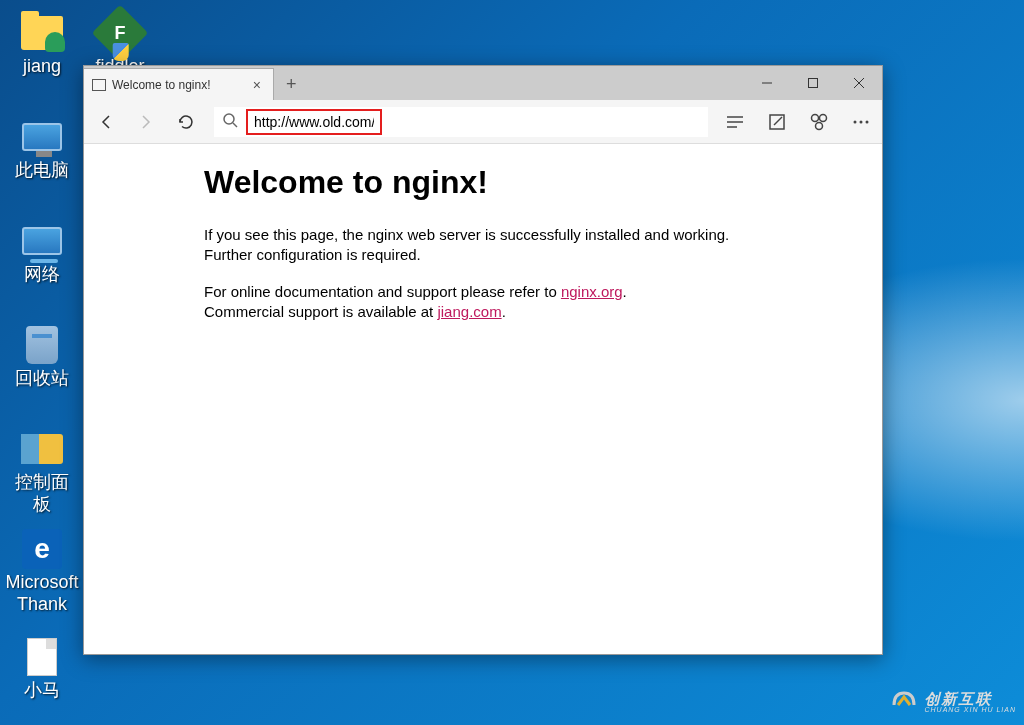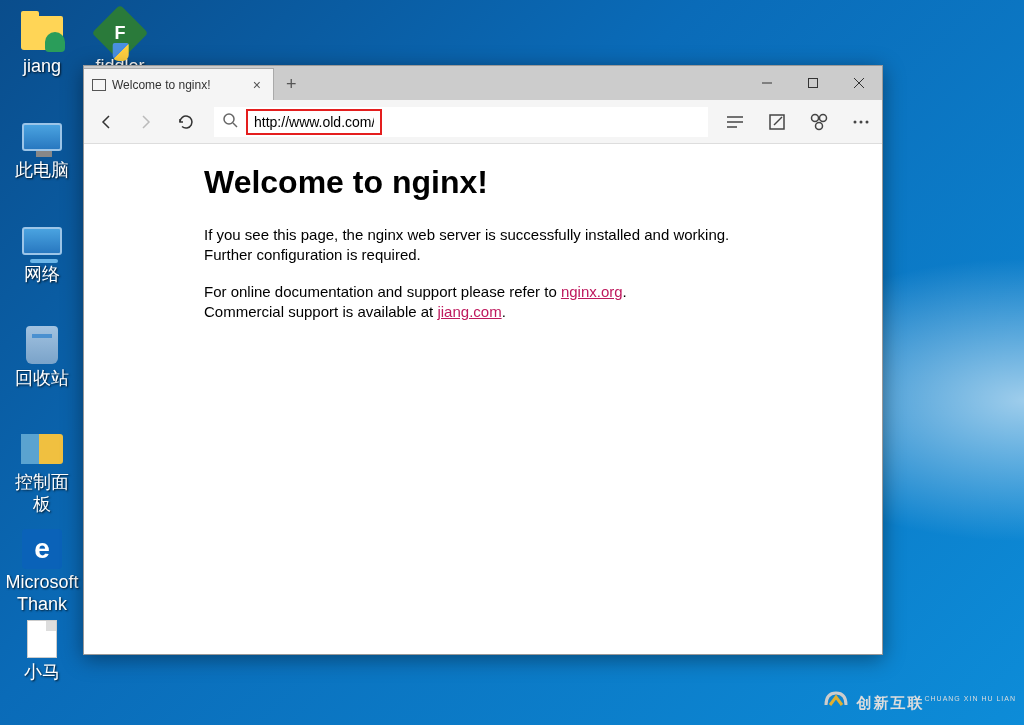--- a/index.html
+++ b/index.html
@@ -199,21 +199,21 @@
       bottom: 6px;
       display: flex;
       align-items: center;
       gap: 6px;
       color: #ddd;
     }
     .watermark-logo {
       font-size: 22px;
       font-weight: bold;
     }
-    .watermark-text { display:flex; line-height:1; }
+    .watermark-text { display:flex; flex-direction:column; line-height:1;font-style:italic; }
     .watermark-cn { font-size: 15px; letter-spacing: 2px; font-weight:bold;}
     .watermark-en { font-size: 7px; letter-spacing: 1px; }
     
     
     .folder-icon { width:42px; height:34px; background:#ffd556; border-radius: 2px 2px 3px 3px; position:relative; }
     .folder-icon::before { content:''; position:absolute; top:-5px; left:0; width:18px; height:8px; background:#ffd556; border-radius:2px 2px 0 0; }
     .person-overlay { position:absolute; right:-2px; bottom:-2px; width:20px; height:20px; background:#2a9d5a; border-radius:50% 50% 4px 4px; }
     
     .pc-icon { width:40px; height:28px; background:linear-gradient(#4aa3e0,#2878c0); border:2px solid #9cc5e8; border-radius:3px; position:relative; }
     .pc-icon::after { content:''; position:absolute; bottom:-8px; left:12px; width:16px; height:6px; background:#888; }
@@ -278,21 +278,21 @@
   <div class="label">控制面板</div>
 </div>
 
 <div class="desktop-icon" style="left:8px; top:528px;">
   <div class="icon-img">
       <div class="edge-icon">e</div>
     </div>
   <div class="label">Microsoft Thank</div>
 </div>
 
-<div class="desktop-icon" style="left:8px; top:618px;">
+<div class="desktop-icon" style="left:8px; top:636px;">
   <div class="icon-img">
       <div class="file-icon"></div>
     </div>
   <div class="label">小马</div>
 </div>
 
 <div class="desktop-icon" style="left:86px; top:12px;">
   <div class="icon-img">
       <div class="fiddler-icon">
         <span>F</span>

